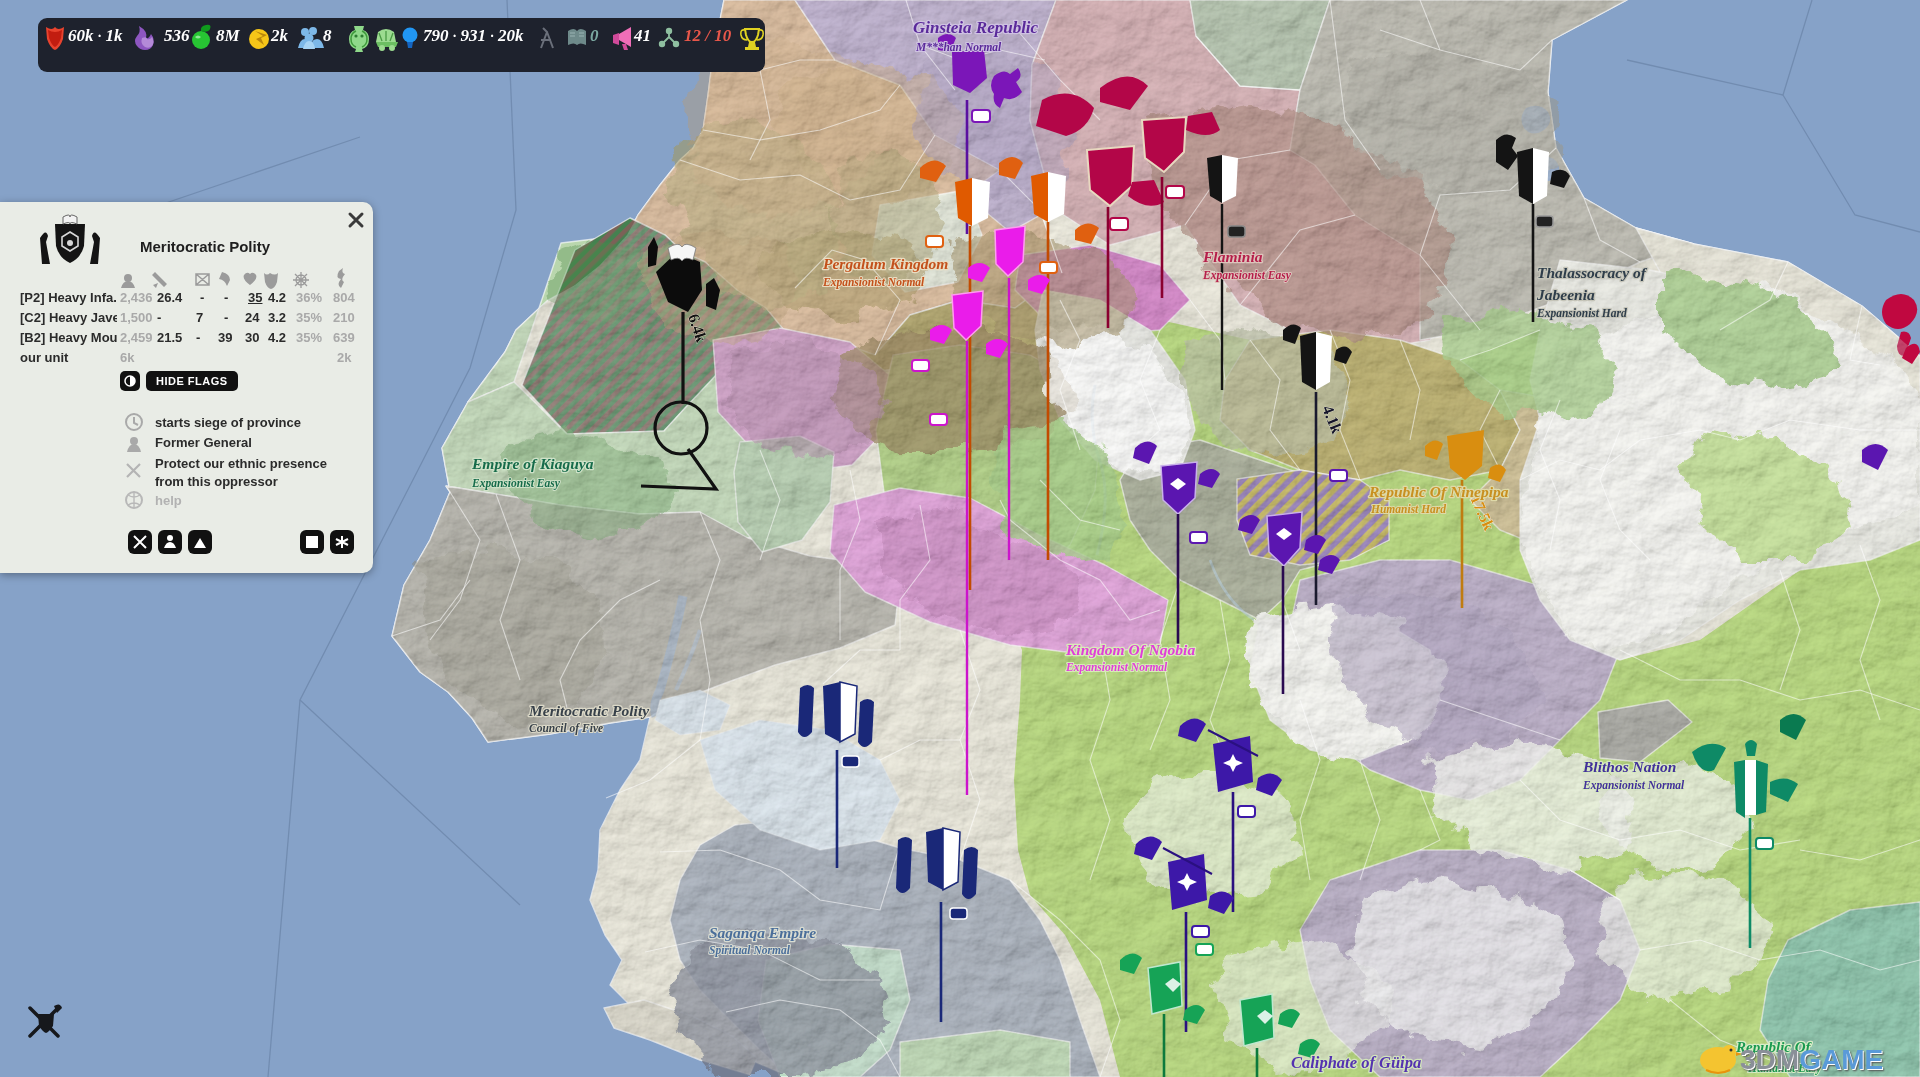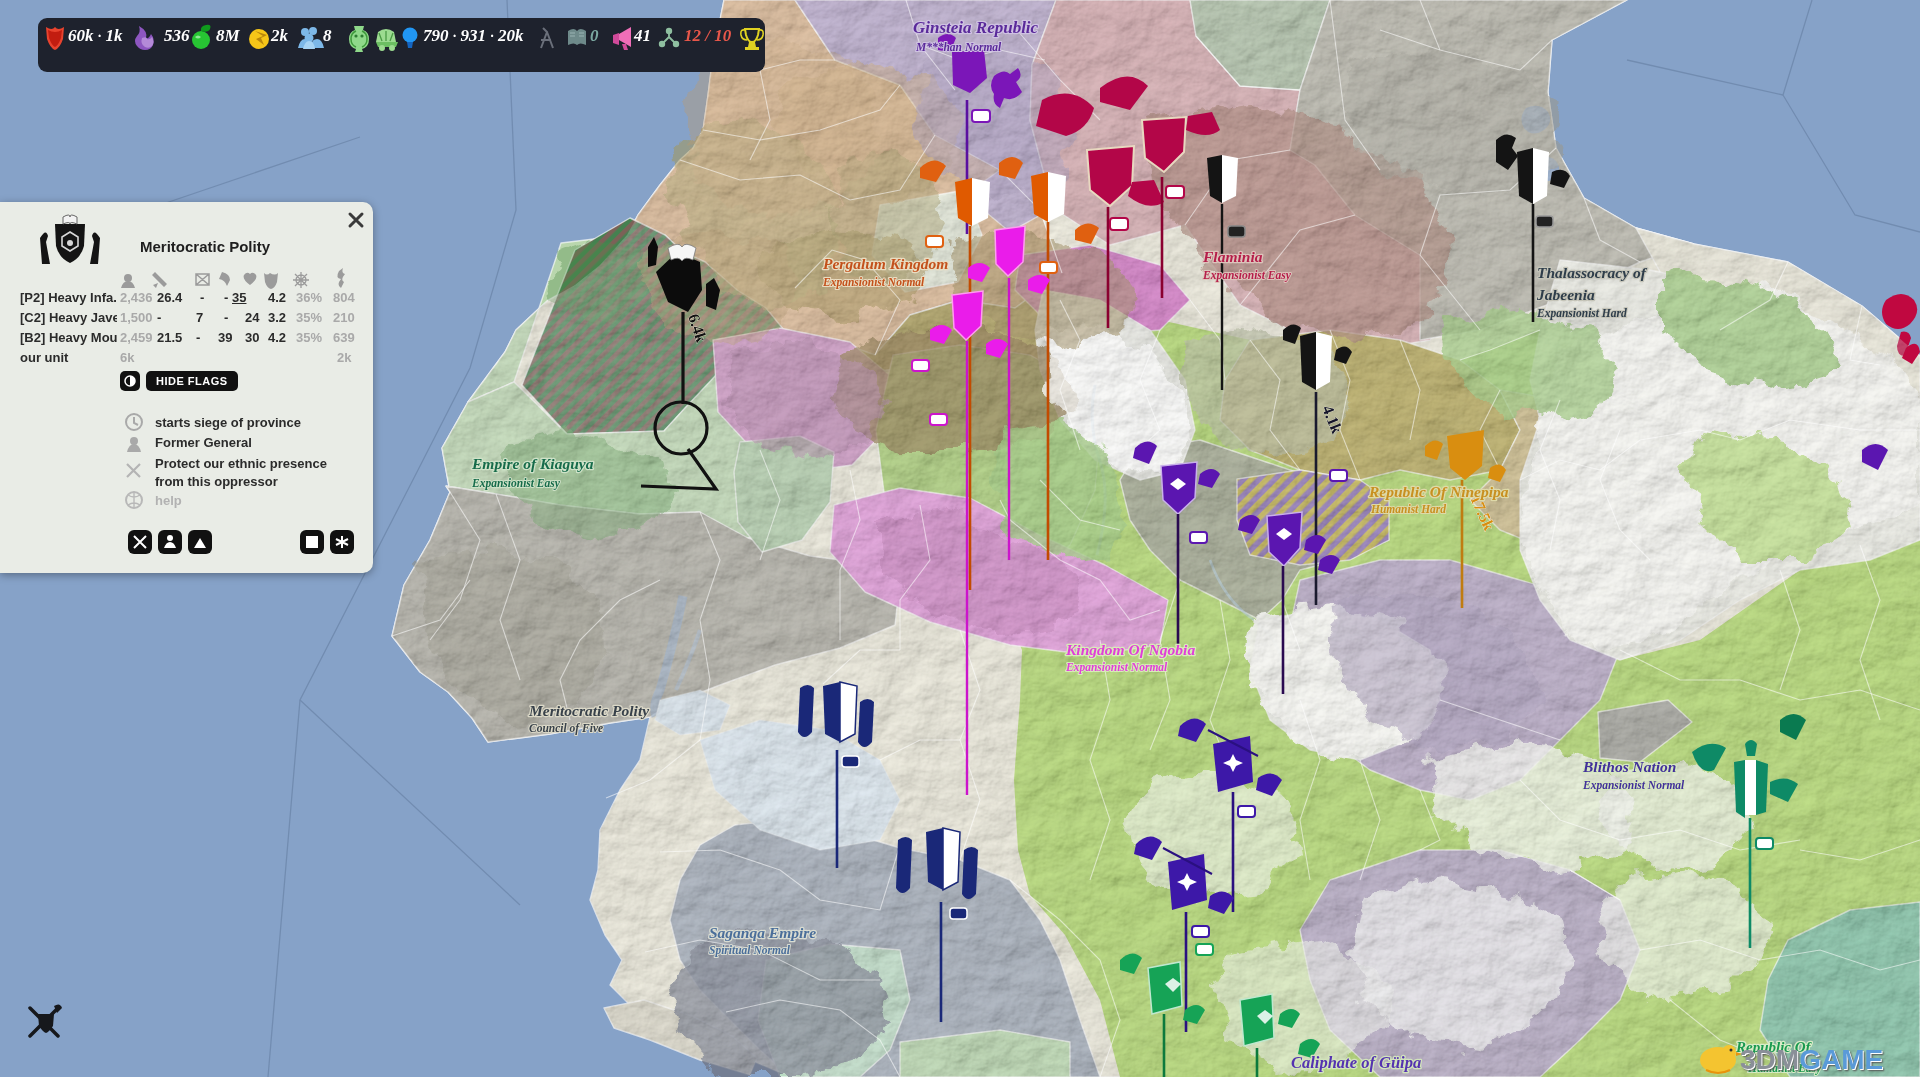--- a/index.html
+++ b/index.html
@@ -547,21 +547,21 @@
     </g>
   </svg>
   <div style="position:absolute;left:140px;top:36px;font-size:15px;font-weight:bold;color:#1e1e1e;">Meritocratic Polity</div>
   <div style="position:absolute;left:0;top:88px;width:373px;font-size:13px;font-weight:bold;">
     <div style="position:relative;height:20px;">
       <span style="position:absolute;left:20px;width:97px;overflow:hidden;white-space:nowrap;">[P2] Heavy Infa...</span>
         <span style="position:absolute;left:120px;color:#a9a9a9;">2,436</span>
         <span style="position:absolute;left:157px;">26.4</span>
         <span style="position:absolute;left:200px;">-</span>
         <span style="position:absolute;left:224px;">-</span>
-        <span style="position:absolute;left:232px;text-decoration:underline;">35</span>
+        <span style="position:absolute;left:248px;text-decoration:underline;">35</span>
         <span style="position:absolute;left:268px;">4.2</span>
         <span style="position:absolute;left:296px;color:#a9a9a9;">36%</span>
         <span style="position:absolute;left:333px;color:#a9a9a9;">804</span>
     </div>
     <div style="position:relative;height:20px;">
       <span style="position:absolute;left:20px;width:97px;overflow:hidden;white-space:nowrap;">[C2] Heavy Jave...</span>
         <span style="position:absolute;left:120px;color:#a9a9a9;">1,500</span>
         <span style="position:absolute;left:157px;">-</span>
         <span style="position:absolute;left:196px;">7</span>
         <span style="position:absolute;left:224px;">-</span>

